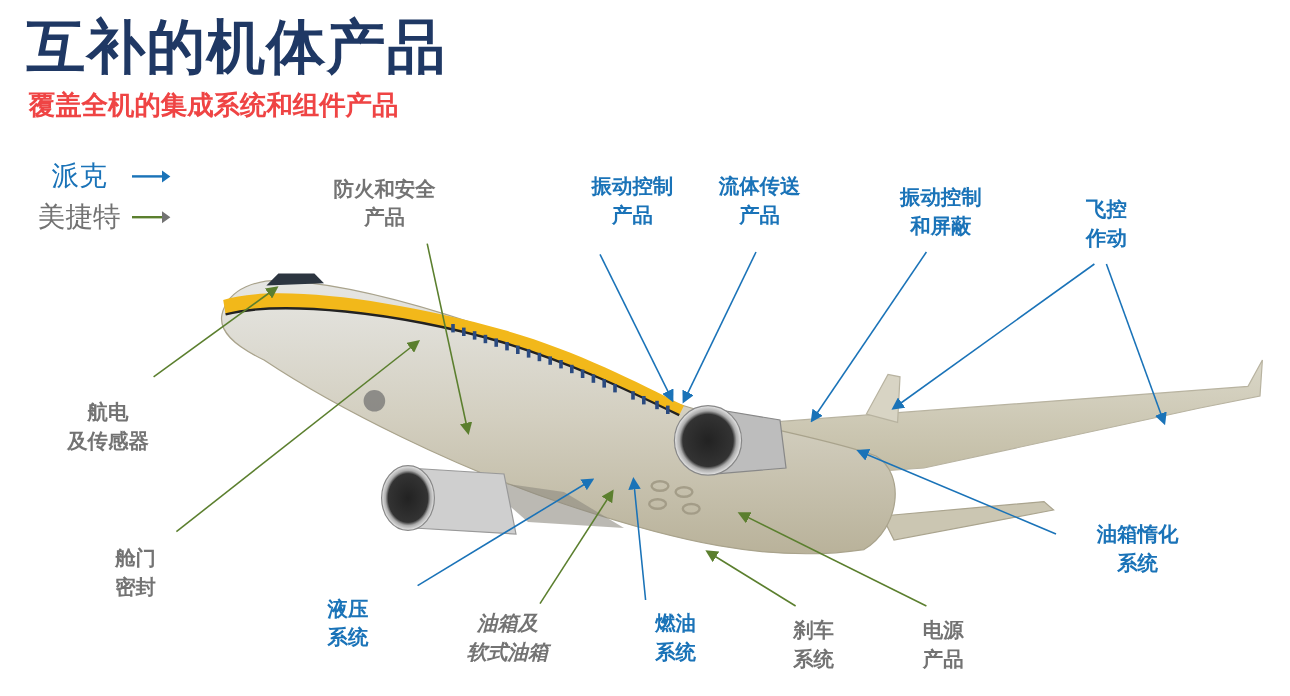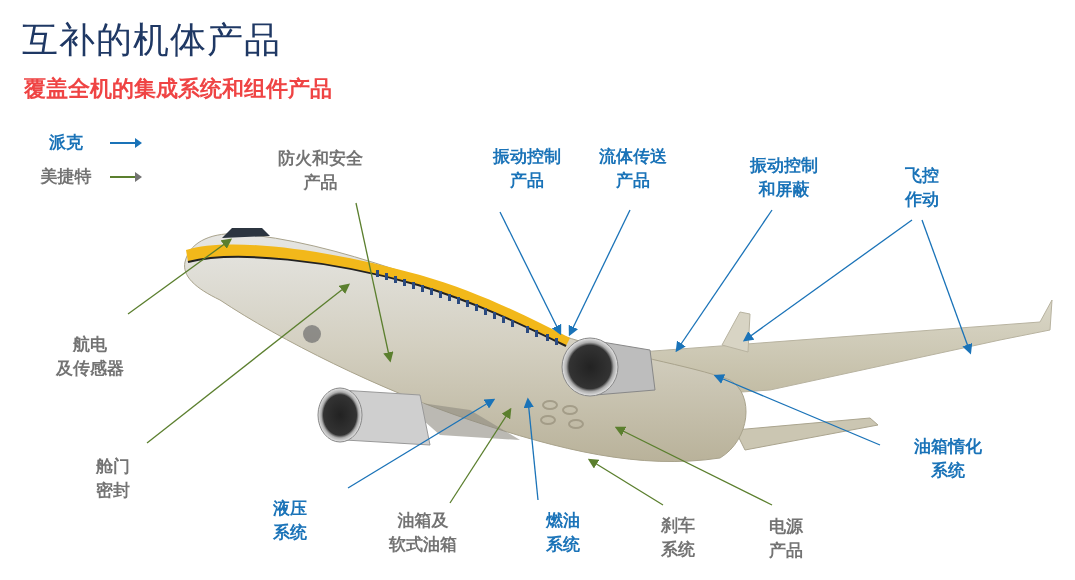--- a/index.html
+++ b/index.html
@@ -1,22 +1,22 @@
 <!DOCTYPE html>
 <html><head>
 <meta charset="utf-8">
 <style>
   html, body { margin: 0; padding: 0; background: #ffffff; }
   body { width: 1075px; height: 580px; position: relative; overflow: hidden;
          font-family: "DejaVu Sans", "Liberation Sans", sans-serif; }
-  .title { position: absolute; left: 22px; top: 16px; font-size: 36px; font-weight: normal;
+  .title { position: absolute; left: 22px; top: 16px; font-size: 49px; font-weight: bold;
            color: #1f3864; letter-spacing: 1px; line-height: 48px; }
   .subtitle { position: absolute; left: 24px; top: 74px; font-size: 22px; font-weight: bold;
               color: #ef4444; line-height: 30px; }
-  .legend-row { position: absolute; left: 26px; display: flex; align-items: center; font-size: 17px; font-weight: bold; }
+  .legend-row { position: absolute; left: 26px; display: flex; align-items: center; font-size: 23px; font-weight: normal; }
   .legend-row .lbl { width: 80px; text-align: center; }
   .legend-row .arrow { width: 30px; height: 2px; position: relative; margin-left: 4px; }
   .legend-row .arrow::after { content: ""; position: absolute; right: -2px; top: -4px;
      border-left: 7px solid currentColor; border-top: 5px solid transparent; border-bottom: 5px solid transparent; }
   .lbl-text { position: absolute; font-size: 17px; font-weight: bold; text-align: center; line-height: 24px; white-space: nowrap; }
   .blue { color: #1a73b8; }
   .green { color: #737373; }
   svg.scene { position: absolute; left: 0; top: 0; }
 </style>
 </head>
@@ -166,32 +166,32 @@
     <div>及传感器</div>
 </div>
 <div class="lbl-text green" style="left:96px; top:454px;">
   <div>舱门</div>
     <div>密封</div>
 </div>
 <div class="lbl-text blue" style="left:273px; top:496px;">
   <div>液压</div>
     <div>系统</div>
 </div>
-<div class="lbl-text green" style="left:389px; top:508px;">
+<div class="lbl-text green" style="left:389px; top:508px;font-style:italic;">
   <div>油箱及</div>
     <div>软式油箱</div>
 </div>
 <div class="lbl-text blue" style="left:546px; top:508px;">
   <div>燃油</div>
     <div>系统</div>
 </div>
 <div class="lbl-text green" style="left:661px; top:514px;font-family:Liberation Serif, serif;">
   <div>刹车</div>
     <div>系统</div>
 </div>
-<div class="lbl-text green" style="left:769px; top:514px;">
+<div class="lbl-text green" style="left:769px; top:514px;font-family:Liberation Serif, serif;">
   <div>电源</div>
     <div>产品</div>
 </div>
 <div class="lbl-text blue" style="left:914px; top:434px;">
   <div>油箱惰化</div>
     <div>系统</div>
 </div>
 
 </body></html>

